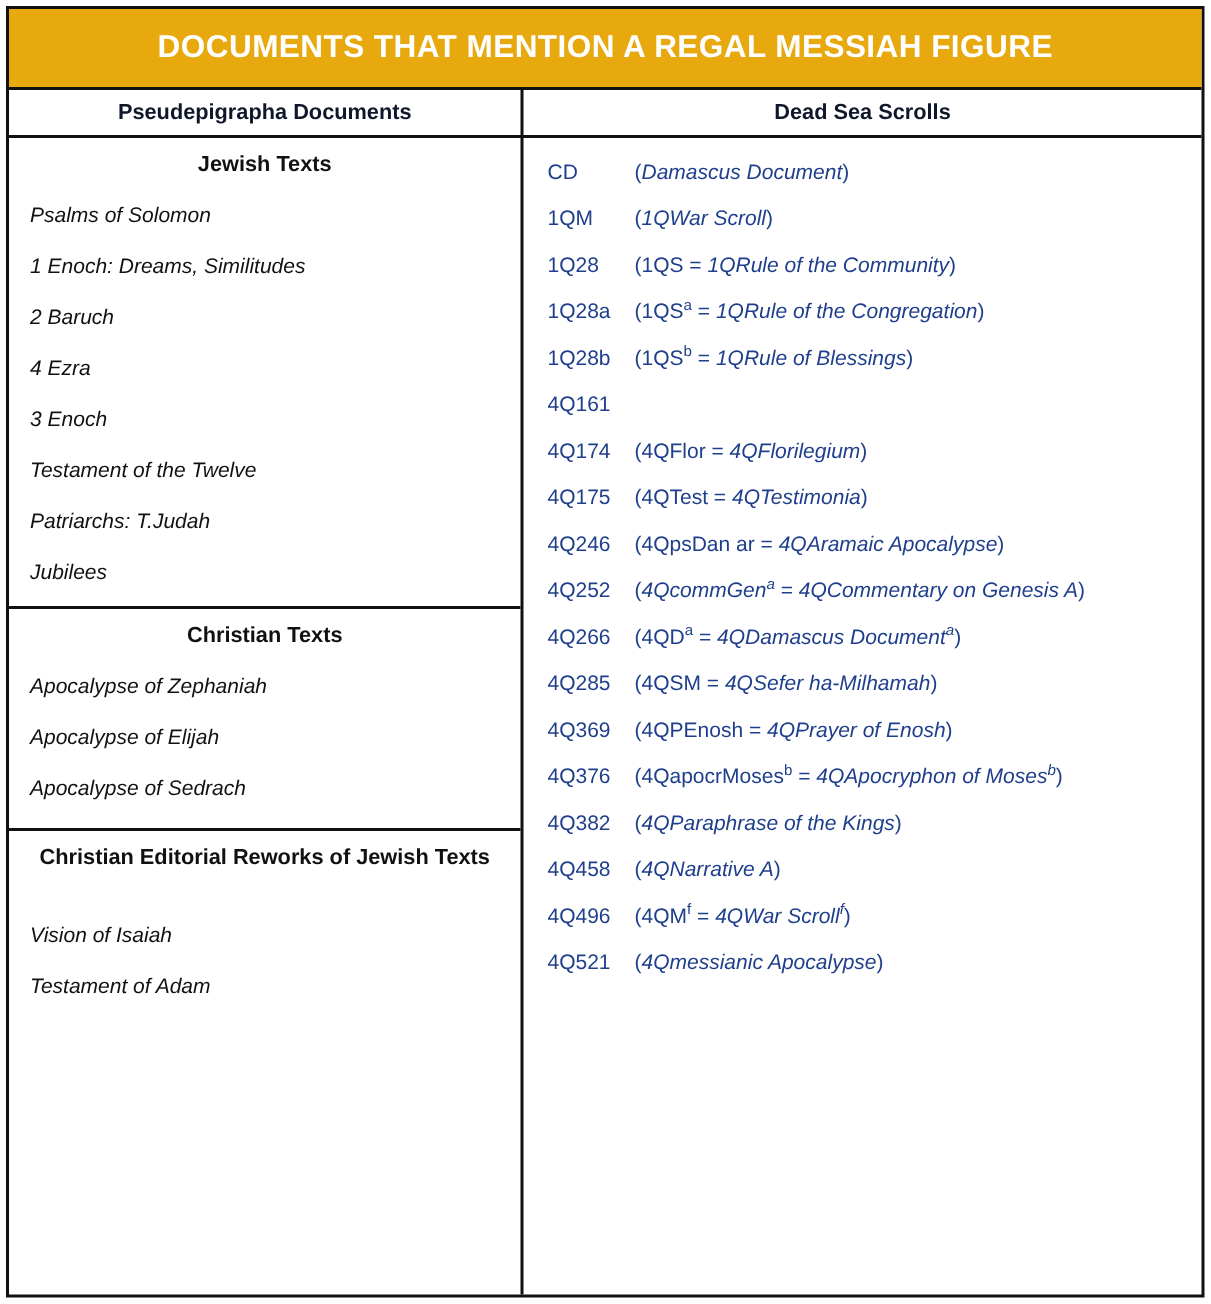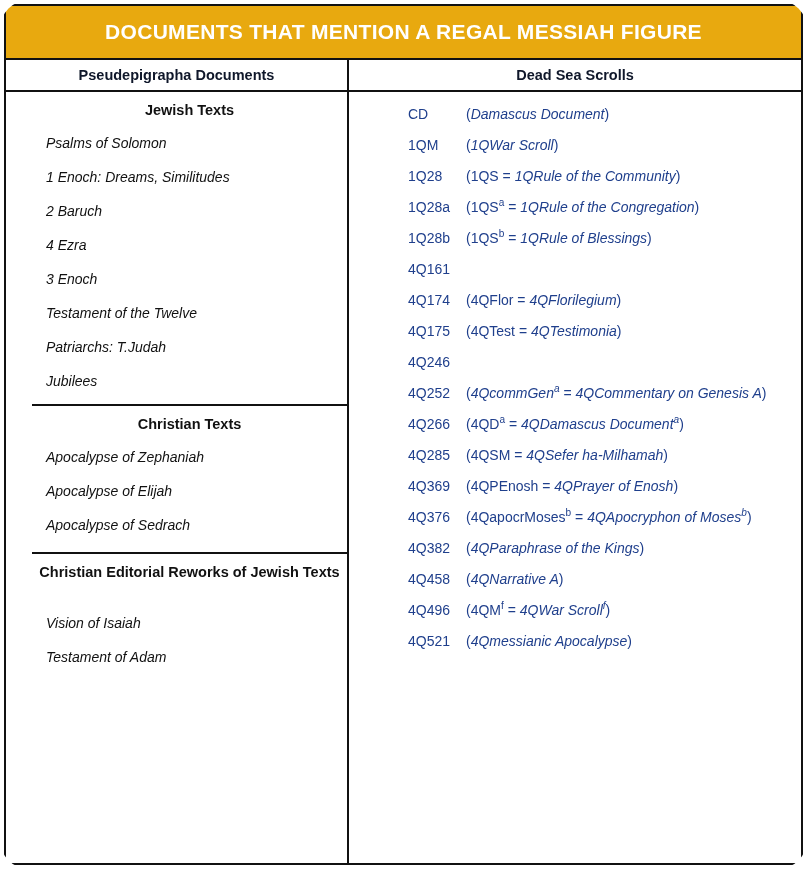--- a/index.html
+++ b/index.html
@@ -10,21 +10,20 @@
   body {
     font-family: "Liberation Sans", sans-serif;
   }
   .page {
     width: 807px;
     height: 869px;
     box-sizing: border-box;
     background: #ffffff;
     position: relative;
     overflow: hidden;
-    border-radius: 29px;
   }
   .frame {
     position: absolute;
     left: 4px;
     top: 4px;
     width: 799px;
     height: 861px;
     box-sizing: border-box;
     border: 2px solid #111111;
     background: #ffffff;
@@ -76,25 +75,23 @@
     width: 343px;
     box-sizing: border-box;
     border-right: 2px solid #111111;
     display: flex;
     flex-direction: column;
   }
   .right-col {
     flex: 1;
     box-sizing: border-box;
     padding-top: 6px;
-    margin-left: 43px;
   }
   .section {
     box-sizing: border-box;
-    margin-left: 26px;
   }
   .section + .section {
     border-top: 2px solid #111111;
   }
   .section-head {
     text-align: center;
     font-weight: bold;
     font-size: 14.5px;
     color: #111111;
     padding: 10px 6px 8px 6px;
@@ -215,20 +212,21 @@
           <span class="dss-desc">(4QFlor = <span class="it">4QFlorilegium</span>)</span>
         </div>
 
         <div class="dss-row">
           <span class="dss-sigla">4Q175</span>
           <span class="dss-desc">(4QTest = <span class="it">4QTestimonia</span>)</span>
         </div>
 
         <div class="dss-row">
           <span class="dss-sigla">4Q246</span>
+          <span class="dss-desc">(4QpsDan ar = <span class="it">4QAramaic Apocalypse</span>)</span>
         </div>
 
         <div class="dss-row">
           <span class="dss-sigla">4Q252</span>
           <span class="dss-desc">(<span class="it">4QcommGen<sup>a</sup></span> = <span class="it">4QCommentary on Genesis A</span>)</span>
         </div>
 
         <div class="dss-row">
           <span class="dss-sigla">4Q266</span>
           <span class="dss-desc">(4QD<sup>a</sup> = <span class="it">4QDamascus Document<sup>a</sup></span>)</span>

